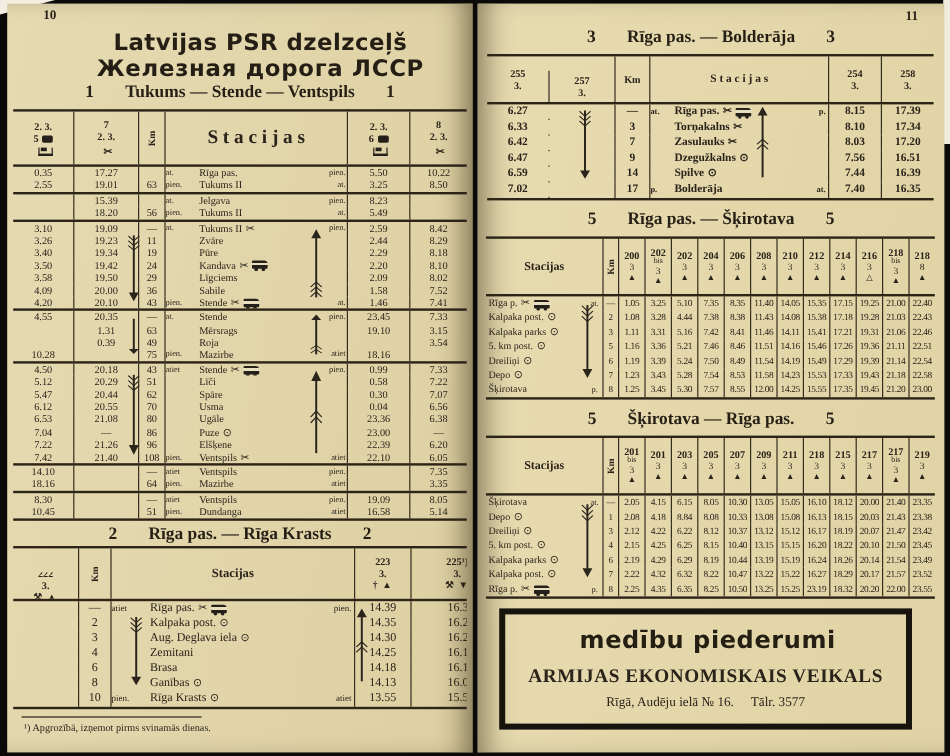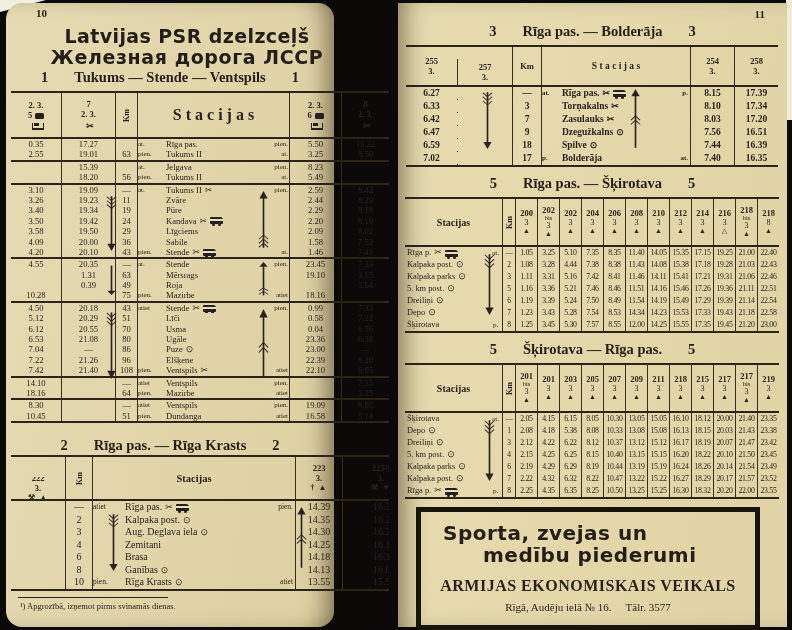--- a/index.html
+++ b/index.html
@@ -2,22 +2,22 @@
 <html><head>
 <meta charset="utf-8">
 <style>
   html,body{margin:0;padding:0;}
   body{width:792px;height:630px;position:relative;background:#0b0a08;overflow:hidden;
        font-family:"Liberation Serif",serif;color:#2a231a;}
   .corner-tl{position:absolute;top:0;left:0;width:0;height:0;
        border-top:12px solid #f2eee2;border-right:46px solid transparent;border-left:0;}
   .corner-tr{position:absolute;top:0;right:0;width:6px;height:120px;background:#efebdd;}
   .page{position:absolute;top:3px;height:624px;}
-  .page.left{left:6px;width:328px;background:linear-gradient(100deg,#e6dab2,#ddd0a2);
-       box-shadow:inset -18px 0 24px -12px rgba(35,24,6,.55);border-radius:16px;}
+  .page.left{left:6px;width:388px;background:linear-gradient(100deg,#e6dab2,#ddd0a2);
+       box-shadow:inset -18px 0 24px -12px rgba(35,24,6,.55);}
   .page.right{left:398px;width:389px;background:linear-gradient(100deg,#e7dbb0,#e0d4a6);
        box-shadow:inset 18px 0 24px -12px rgba(35,24,6,.5);}
   .pgno{position:absolute;font-size:11px;font-weight:bold;}
   .booktitle{position:absolute;left:0;right:0;text-align:center;padding-left:34px;
        font-family:"DejaVu Sans",sans-serif;font-weight:bold;color:#241e14;}
   .bt1{top:22px;font-size:19px;letter-spacing:.4px;}
   .bt2{top:43px;font-size:19px;letter-spacing:.6px;}
   .thead{position:absolute;left:0;right:0;display:flex;justify-content:center;gap:26px;
        font-weight:bold;font-size:14.5px;color:#261f15;}
   .tbl{position:absolute;border-top:2.2px solid #2b2417;border-bottom:2.4px solid #2b2417;}
@@ -442,20 +442,35 @@
             <span class="nm">
               <span>Līči</span>
               <span class="ics"></span>
             </span>
             <span class="l2"></span>
           </span>
           <span class="cell c5">0.58</span>
           <span class="cell c6">7.22</span>
         </div>
 
+        <div class="r">
+          <span class="cell c1">5.47</span>
+          <span class="cell c2">20.44</span>
+          <span class="cell km">62</span>
+          <span class="cell st">
+            <span class="l1"></span>
+            <span class="nm">
+              <span>Spāre</span>
+              <span class="ics"></span>
+            </span>
+            <span class="l2"></span>
+          </span>
+          <span class="cell c5">0.30</span>
+          <span class="cell c6">7.07</span>
+        </div>
 
         <div class="r">
           <span class="cell c1">6.12</span>
           <span class="cell c2">20.55</span>
           <span class="cell km">70</span>
           <span class="cell st">
             <span class="l1"></span>
             <span class="nm">
               <span>Usma</span>
               <span class="ics"></span>
@@ -904,21 +919,21 @@
             </span>
             <span class="l2"></span>
           </span>
           <span class="cell c5">7.56</span>
           <span class="cell c6">16.51</span>
         </div>
 
         <div class="r">
           <span class="cell c1">6.59</span>
           <span class="cell c2">16.15</span>
-          <span class="cell km">18</span>
+          <span class="cell km">14</span>
           <span class="cell st">
             <span class="l1"></span>
             <span class="nm">
               <span>Spilve</span>
               <span class="ics">
                 <span class="ic ic-request-stop"></span>
               </span>
             </span>
             <span class="l2"></span>
           </span>
@@ -1179,21 +1194,21 @@
               <span class="ic ic-request-stop"></span>
             </span>
           </span>
           <span class="cell lbl"></span>
           <span class="cell kmv">7</span>
           <span class="cell tv">1.23</span>
           <span class="cell tv">3.43</span>
           <span class="cell tv">5.28</span>
           <span class="cell tv">7.54</span>
           <span class="cell tv">8.53</span>
-          <span class="cell tv">14.34</span>
+          <span class="cell tv">11.58</span>
           <span class="cell tv">14.23</span>
           <span class="cell tv">15.53</span>
           <span class="cell tv">17.33</span>
           <span class="cell tv">19.43</span>
           <span class="cell tv">21.18</span>
           <span class="cell tv">22.58</span>
         </div>
 
         <div class="r">
           <span class="cell stn">
@@ -1350,21 +1365,21 @@
           <span class="cell stn">
             <span>Depo</span>
             <span class="ics">
               <span class="ic ic-request-stop"></span>
             </span>
           </span>
           <span class="cell lbl"></span>
           <span class="cell kmv">1</span>
           <span class="cell tv">2.08</span>
           <span class="cell tv">4.18</span>
-          <span class="cell tv">5.38</span>
+          <span class="cell tv">8.84</span>
           <span class="cell tv">8.08</span>
           <span class="cell tv">10.33</span>
           <span class="cell tv">13.08</span>
           <span class="cell tv">15.08</span>
           <span class="cell tv">16.13</span>
           <span class="cell tv">18.15</span>
           <span class="cell tv">20.03</span>
           <span class="cell tv">21.43</span>
           <span class="cell tv">23.38</span>
         </div>
@@ -1471,38 +1486,37 @@
           </span>
           <span class="cell lbl">p.</span>
           <span class="cell kmv">8</span>
           <span class="cell tv">2.25</span>
           <span class="cell tv">4.35</span>
           <span class="cell tv">6.35</span>
           <span class="cell tv">8.25</span>
           <span class="cell tv">10.50</span>
           <span class="cell tv">13.25</span>
           <span class="cell tv">15.25</span>
-          <span class="cell tv">16.30</span>
+          <span class="cell tv">23.19</span>
           <span class="cell tv">18.32</span>
           <span class="cell tv">20.20</span>
           <span class="cell tv">22.00</span>
           <span class="cell tv">23.55</span>
         </div>
 
     </div>
   </div>
 
   <svg class="arr" style="left:86px;top:416px;height:62px;" viewBox="0 0 12 100" preserveAspectRatio="none">
       <path d="M6 2 V90" stroke="#2a241c" stroke-width="1.8" fill="none"></path>
       <path d="M6 10 L11 3 M6 17 L11 10 M6 24 L11 17 M6 10 L1 3 M6 17 L1 10 M6 24 L1 17" stroke="#2a241c" stroke-width="1.2" fill="none"></path>
       <path d="M1.5 88 L10.5 88 L6 100 Z" fill="#2a241c"></path>
     </svg>
 
   <div class="ad">
-    <div class="a1">Sporta, zvejas un</div>
     <div class="a2">medību piederumi</div>
     <div class="a3">ARMIJAS EKONOMISKAIS VEIKALS</div>
     <div class="a4">
       <span>Rīgā, Audēju ielā № 16.</span>
       <span>Tālr. 3577</span>
     </div>
   </div>
 </div>
 
 </body></html>

